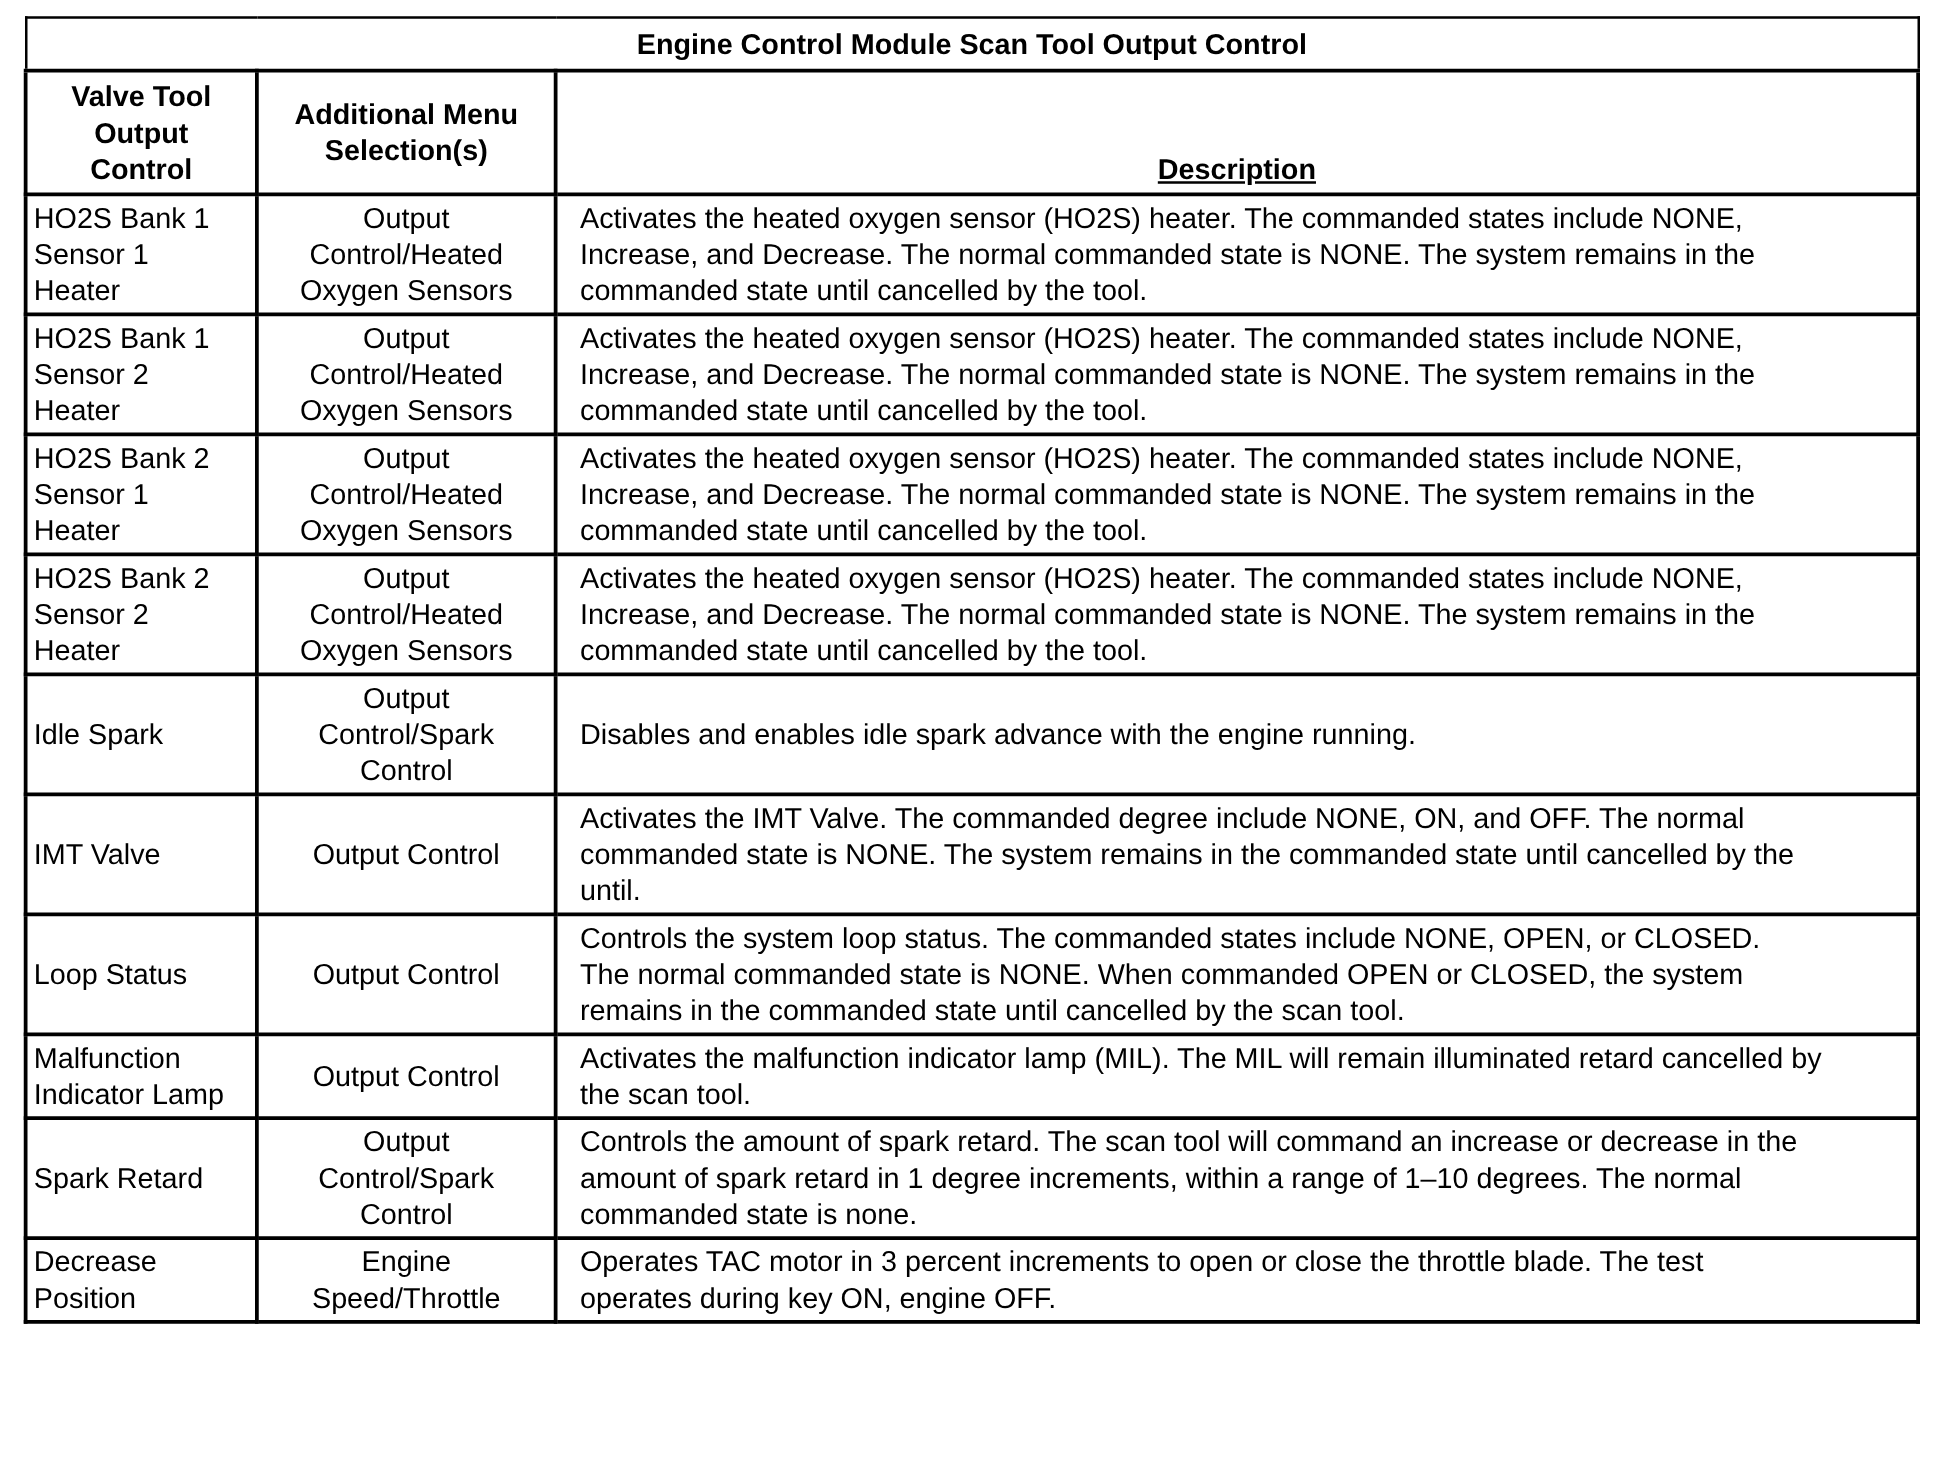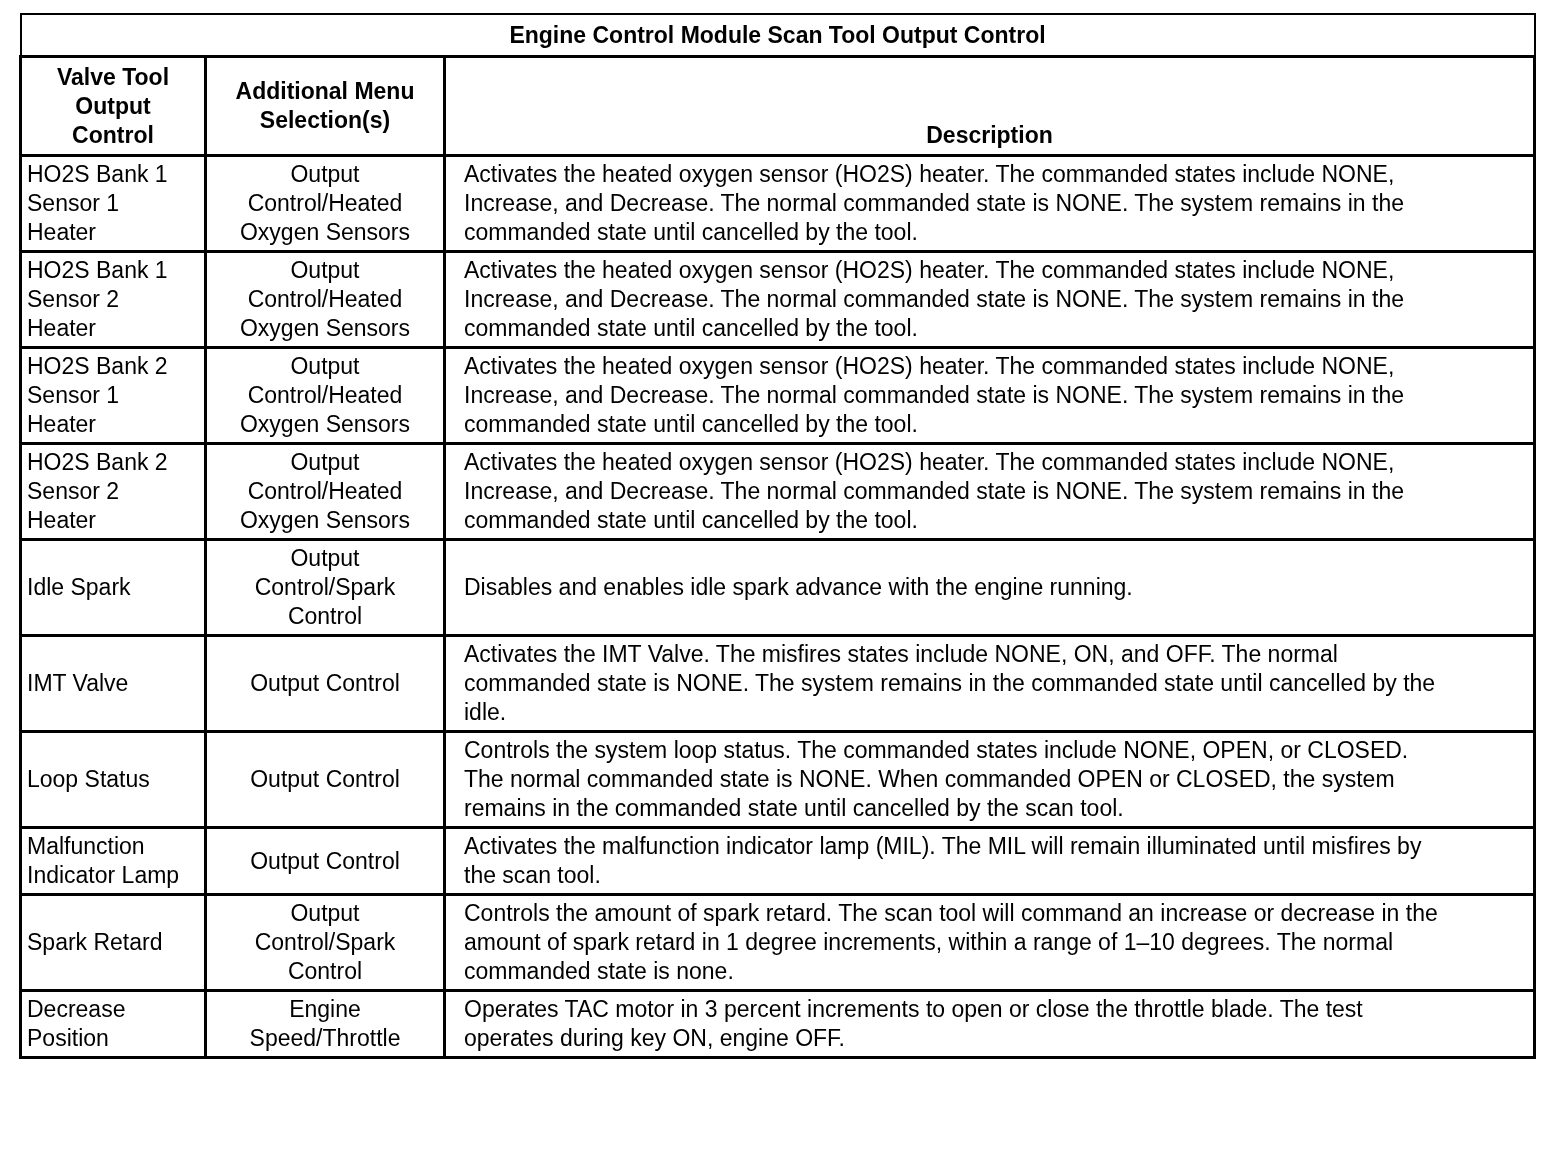--- a/index.html
+++ b/index.html
@@ -42,20 +42,21 @@
     .head-row th {
       font-weight: bold;
       text-align: center;
       height: 90px;
       padding-top: 2px;
       padding-bottom: 2px;
     }
     .head-row th.desc {
       vertical-align: bottom;
       padding-bottom: 4px;
+      text-decoration: underline;
     }
     td.c1 { text-align: left; }
     td.c2 { text-align: center; }
     td.c3 { text-align: left; padding-left: 18px; }
     tr.r3 td { height: 93px; margin-top: 20px; }
     tr.r2 td { height: 64px; }
     col.col1 { width: 185px; }
     col.col2 { width: 239px; }
     col.col3 { width: 1090px; }
     .ln { display: block; white-space: nowrap; }
@@ -172,23 +173,23 @@
           </td>
         </tr>
         <tr class="r3">
           <td class="c1">
             <span class="ln">IMT Valve</span>
           </td>
           <td class="c2">
             <span class="ln">Output Control</span>
           </td>
           <td class="c3">
-            <span class="ln">Activates the IMT Valve. The misfires states include NONE, ON, and OFF. The normal</span>
+            <span class="ln">Activates the IMT Valve. The commanded degree include NONE, ON, and OFF. The normal</span>
             <span class="ln">commanded state is NONE. The system remains in the commanded state until cancelled by the</span>
-            <span class="ln">idle.</span>
+            <span class="ln">until.</span>
           </td>
         </tr>
         <tr class="r3">
           <td class="c1">
             <span class="ln">Loop Status</span>
           </td>
           <td class="c2">
             <span class="ln">Output Control</span>
           </td>
           <td class="c3">
@@ -199,21 +200,21 @@
         </tr>
         <tr class="r2">
           <td class="c1">
             <span class="ln">Malfunction</span>
             <span class="ln">Indicator Lamp</span>
           </td>
           <td class="c2">
             <span class="ln">Output Control</span>
           </td>
           <td class="c3">
-            <span class="ln">Activates the malfunction indicator lamp (MIL). The MIL will remain illuminated until misfires by</span>
+            <span class="ln">Activates the malfunction indicator lamp (MIL). The MIL will remain illuminated retard cancelled by</span>
             <span class="ln">the scan tool.</span>
           </td>
         </tr>
         <tr class="r3">
           <td class="c1">
             <span class="ln">Spark Retard</span>
           </td>
           <td class="c2">
             <span class="ln">Output</span>
             <span class="ln">Control/Spark</span>

